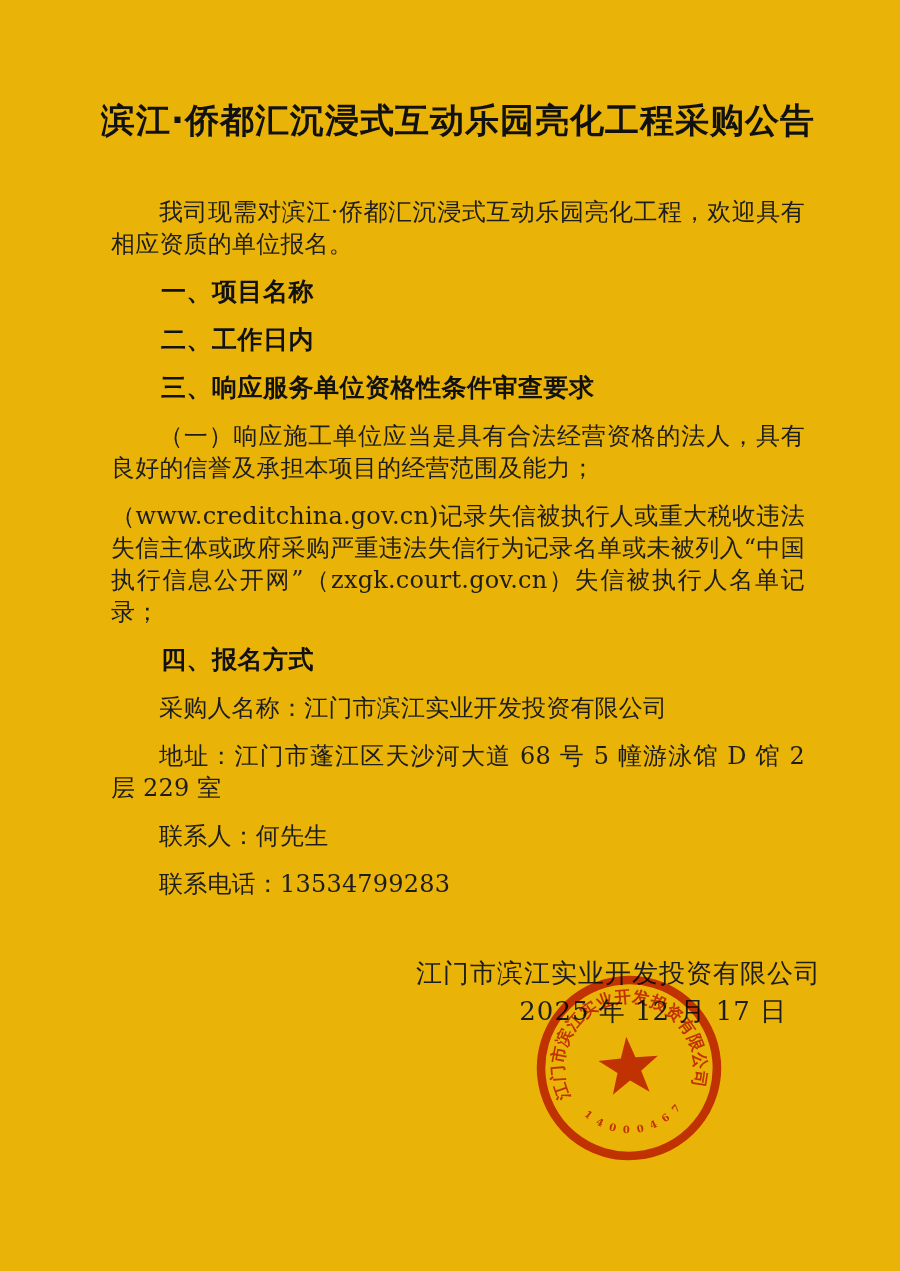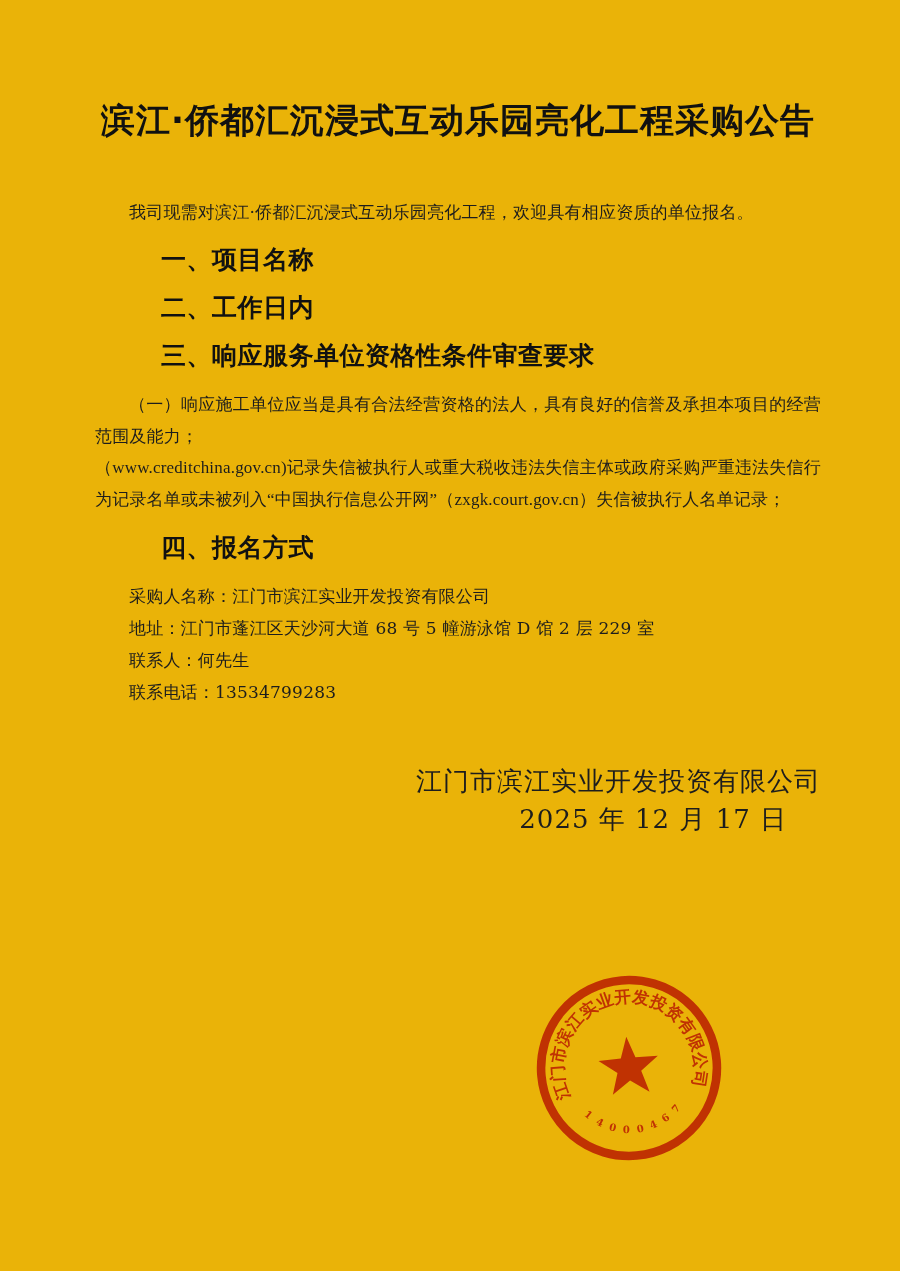--- a/index.html
+++ b/index.html
@@ -29,28 +29,28 @@
   .sec-heading{
     font-family:"DejaVu Sans","Liberation Sans",sans-serif;
     font-size:25px;font-weight:700;
     line-height:32px;
     margin:16px;
     text-indent:2em;
     letter-spacing:0.5px;
     color:#111;
   }
   .body-p{
-    font-size:17px;
+    font-size:24px;
     line-height:32px;
-    margin:0;
+    margin:16px;
     text-align:justify;
     text-indent:2em;
     letter-spacing:0.2px;
   }
-  .body-p.no-indent{text-indent:0;font-family:Liberation Serif, serif;}
+  .body-p.no-indent{text-indent:0;}
   .signature{
     position:relative;
     z-index:2;
     margin-top:56px;
     text-align:right;
   }
   .sig-company{
     font-size:26px;line-height:34px;margin:0;
     letter-spacing:1px;
   }

